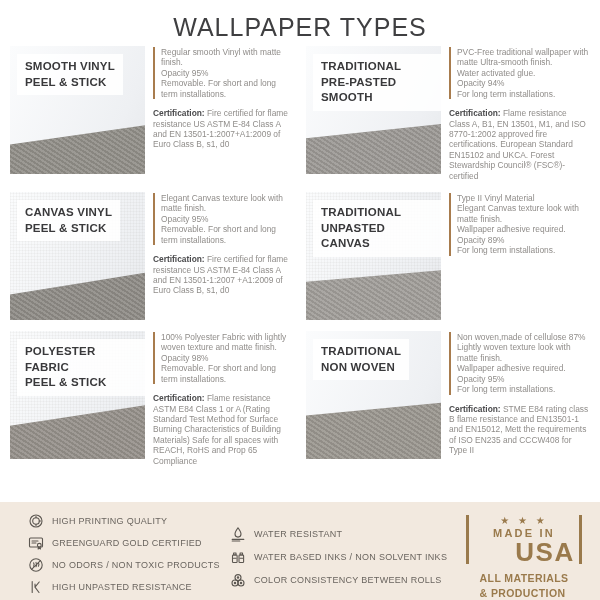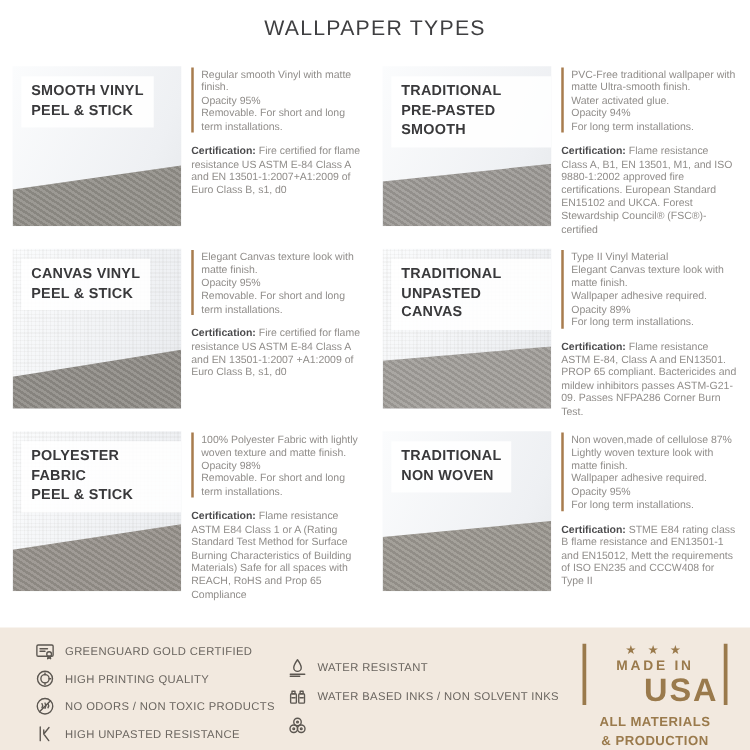--- a/index.html
+++ b/index.html
@@ -14,25 +14,25 @@
   *{box-sizing:border-box;margin:0;padding:0;}
   html,body{width:600px;height:600px;}
   body{
     font-family:"Liberation Sans", sans-serif;
     background:#ffffff;
     position:relative;
     overflow:hidden;
   }
   .title{
     text-align:center;
-    font-size:17px;
+    font-size:25px;
     font-weight:500;
     letter-spacing:1px;
     color:var(--heading);
-    margin:13px 0 20px;
+    margin:13px 0 4px;
   }
   .panels{
     display:grid;
     grid-template-columns:284px 284px;
     column-gap:12px;
     row-gap:11px;
     padding:0 10px;
   }
   .panel{display:flex;gap:8px;}
   .panel-image{
@@ -102,21 +102,21 @@
     font-size:9px;color:#6a655f;letter-spacing:0.3px;white-space:nowrap;
   }
   .usa-col{flex:1;display:flex;flex-direction:column;align-items:center;padding-top:2px;}
   .badge-core{display:flex;align-items:stretch;color:var(--badge_brown);}
   .badge-bar{width:3px;background:var(--badge_brown);}
   .badge-mid{display:flex;flex-direction:column;align-items:center;padding:0 4px;}
   .badge-stars{font-size:10px;letter-spacing:3px;line-height:1.2;white-space:nowrap;}
   .badge-madein{font-size:11px;font-weight:700;letter-spacing:2.2px;line-height:1.15;white-space:nowrap;}
   .badge-usa{font-size:26px;font-weight:800;letter-spacing:1.5px;line-height:0.95;margin-left:42px;}
   .badge-sub{
-    margin-top:7px;text-align:center;
+    margin-top:7px;
     color:var(--badge_brown);
     font-size:10.5px;font-weight:700;letter-spacing:0.4px;line-height:1.4;
     white-space:pre-line;
   }
 </style>
 </head>
 <body>
 
 <h1 class="title">WALLPAPER TYPES</h1>
 
@@ -140,21 +140,21 @@
     <div class="panel-image">
       <div class="floor f2"></div>
       <div class="label-box">TRADITIONAL
 PRE-PASTED SMOOTH</div>
     </div>
     <div class="panel-text">
       <p class="desc">PVC-Free traditional wallpaper with matte Ultra-smooth finish.
 Water activated glue.
 Opacity 94%
 For long term installations.</p>
-      <p class="cert"><b>Certification:</b> <span>Flame resistance Class A, B1, EN 13501, M1, and ISO 9880-1:2002 approved fire certifications. European Standard EN15102 and UKCA. Forest Stewardship Council® (FSC®)-certified</span></p>
+      <p class="cert"><b>Certification:</b> <span>Flame resistance Class A, B1, EN 13501, M1, and ISO 8770-1:2002 approved fire certifications. European Standard EN15102 and UKCA. Forest Stewardship Council® (FSC®)-certified</span></p>
     </div>
   </section>
 
   <section class="panel">
     <div class="panel-image texture">
       <div class="floor f3"></div>
       <div class="label-box">CANVAS VINYL
 PEEL &amp; STICK</div>
     </div>
     <div class="panel-text">
@@ -170,21 +170,20 @@
       <div class="floor f4"></div>
       <div class="label-box">TRADITIONAL
 UNPASTED CANVAS</div>
     </div>
     <div class="panel-text">
       <p class="desc">Type II Vinyl Material
 Elegant Canvas texture look with matte finish.
 Wallpaper adhesive required.
 Opacity 89%
 For long term installations.</p>
-      <p class="cert"><b>Certification:</b> <span>Flame resistance ASTM E-84, Class A and EN13501. PROP 65 compliant. Bactericides and mildew inhibitors passes ASTM-G21-09. Passes NFPA286 Corner Burn Test.</span></p>
     </div>
   </section>
 
   <section class="panel">
     <div class="panel-image texture">
       <div class="floor f5"></div>
       <div class="label-box">POLYESTER FABRIC
 PEEL &amp; STICK</div>
     </div>
     <div class="panel-text">
@@ -211,34 +210,34 @@
     </div>
   </section>
 
 </div>
 
 <footer class="footer">
 
   <div class="feat-col col-left">
     <div class="feat">
       <svg viewBox="0 0 16 16">
+          <circle cx="8" cy="8" r="6"></circle>
+          <circle cx="8" cy="8" r="3.3"></circle>
+          <path d="M8 3.4v1.4M12.6 8h-1.4M8 11.2v1.4"></path>
+        </svg>
+      <span class="feat-label">HIGH PRINTING QUALITY</span>
+    </div>
+    <div class="feat">
+      <svg viewBox="0 0 16 16">
           <rect x="1.5" y="3" width="13" height="9" rx="1"></rect>
           <path d="M4 6h6M4 8h4"></path>
           <circle cx="11.3" cy="10.3" r="1.9"></circle>
           <path d="M10.6 12l-.5 2 1.2-.7 1.2.7-.5-2"></path>
         </svg>
       <span class="feat-label">GREENGUARD GOLD CERTIFIED</span>
-    </div>
-    <div class="feat">
-      <svg viewBox="0 0 16 16">
-          <circle cx="8" cy="8" r="6"></circle>
-          <circle cx="8" cy="8" r="3.3"></circle>
-          <path d="M8 3.4v1.4M12.6 8h-1.4M8 11.2v1.4"></path>
-        </svg>
-      <span class="feat-label">HIGH PRINTING QUALITY</span>
     </div>
     <div class="feat">
       <svg viewBox="0 0 16 16">
           <circle cx="8" cy="8" r="6.2"></circle>
           <path d="M5.6 9.2c.8-1.2.8-2.1 0-3.3M8 9.7c.9-1.5.9-2.7 0-4.3M10.4 9.2c.8-1.2.8-2.1 0-3.3"></path>
           <path d="M3.6 12.4L12.4 3.6"></path>
         </svg>
       <span class="feat-label">NO ODORS / NON TOXIC PRODUCTS</span>
     </div>
     <div class="feat">
@@ -269,20 +268,21 @@
     </div>
     <div class="feat">
       <svg viewBox="0 0 16 16">
           <circle cx="5" cy="11" r="3"></circle>
           <circle cx="11" cy="11" r="3"></circle>
           <circle cx="8" cy="5.6" r="3"></circle>
           <circle cx="5" cy="11" r="0.7"></circle>
           <circle cx="11" cy="11" r="0.7"></circle>
           <circle cx="8" cy="5.6" r="0.7"></circle>
         </svg>
+      <span class="feat-label">COLOR CONSISTENCY BETWEEN ROLLS</span>
     </div>
   </div>
 
   <div class="usa-col">
     <div class="badge-core">
       <div class="badge-bar"></div>
       <div class="badge-mid">
         <div class="badge-stars">★ ★ ★</div>
         <div class="badge-madein">MADE IN</div>
         <div class="badge-usa">USA</div>

